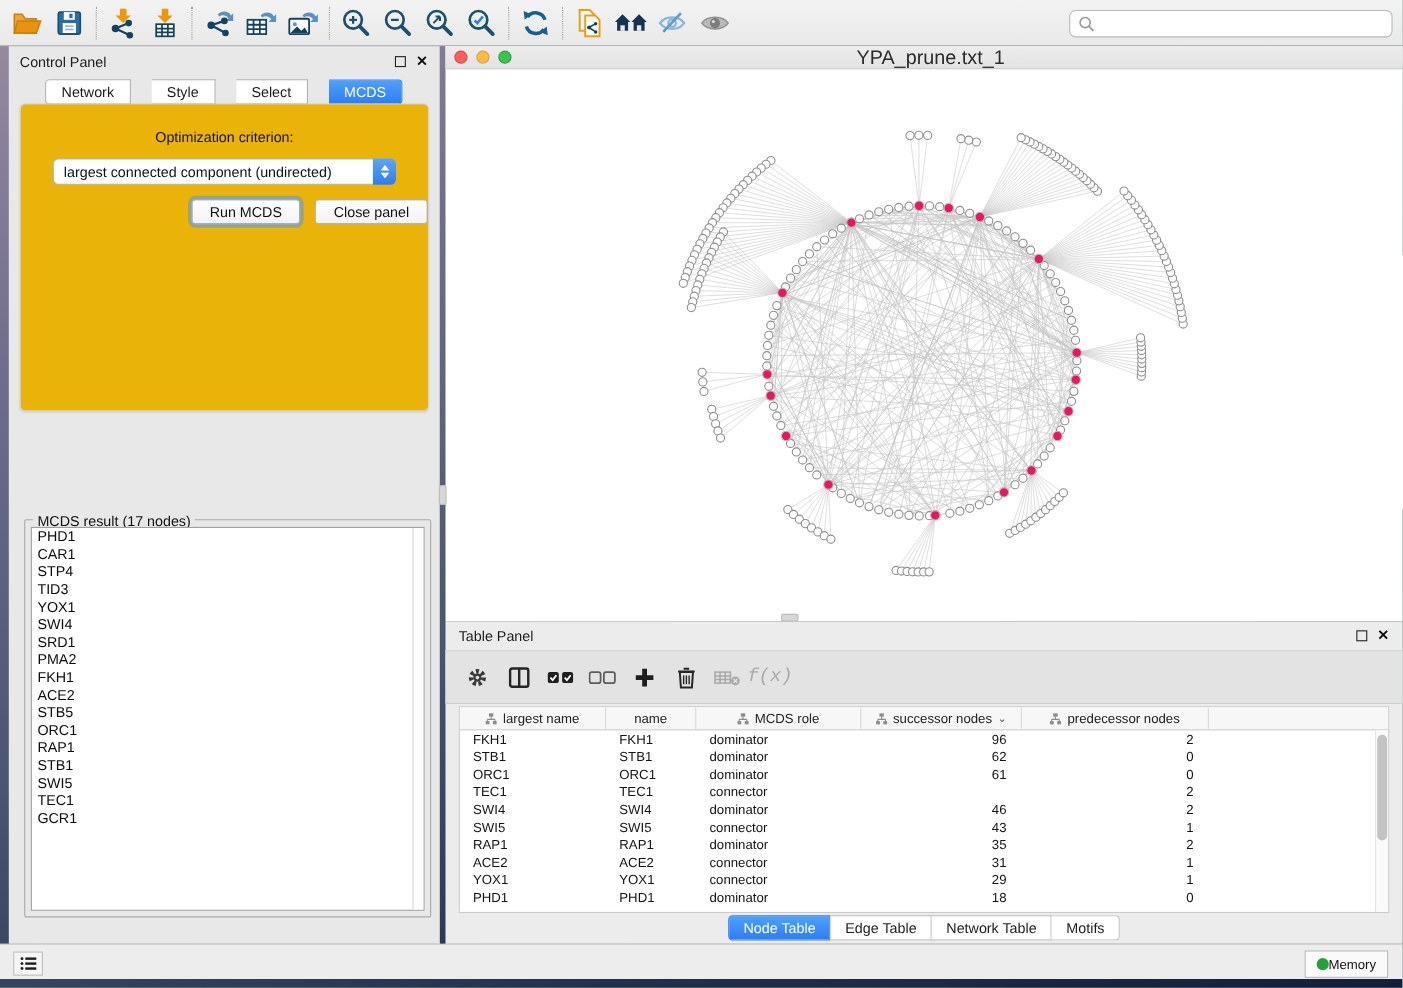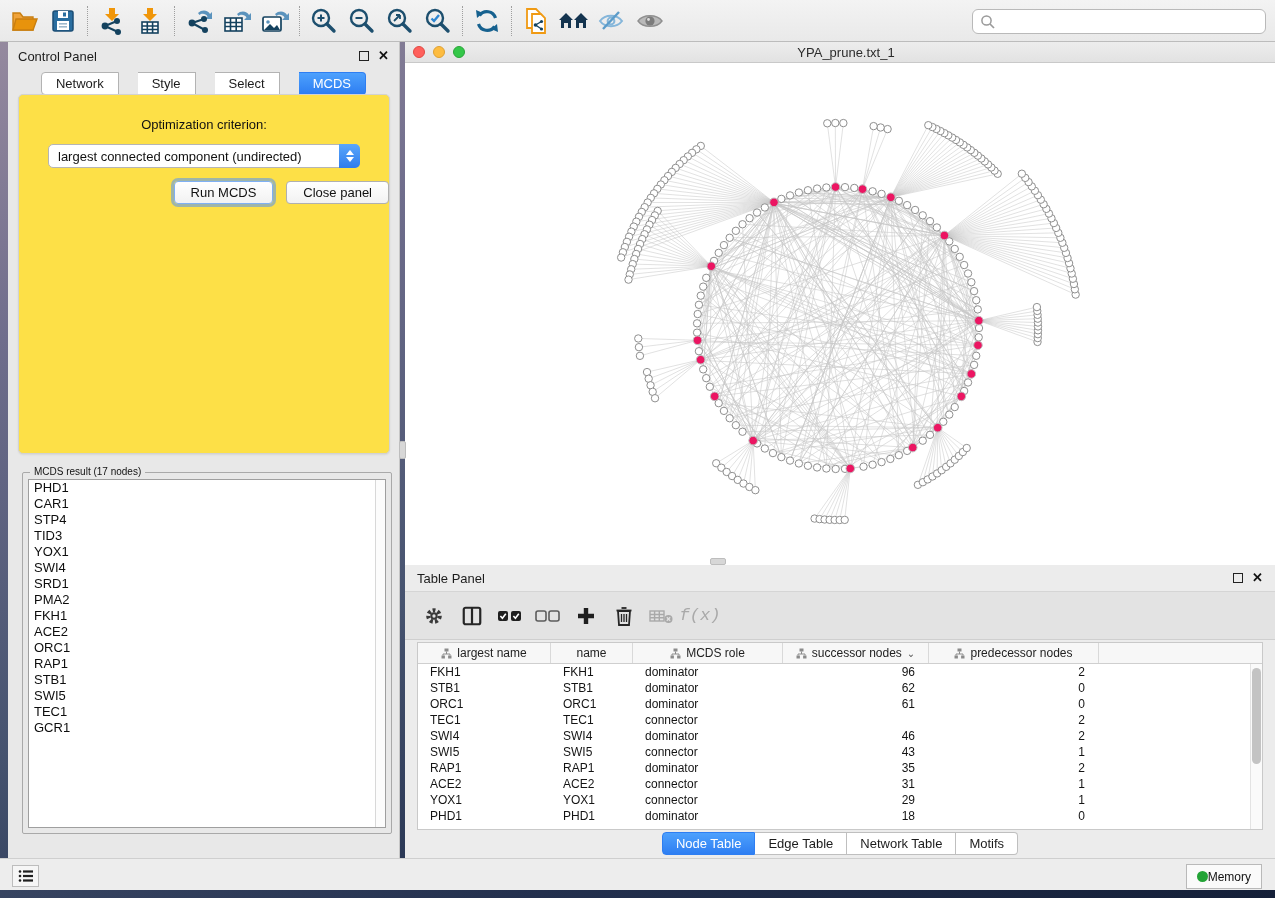--- a/index.html
+++ b/index.html
@@ -26,48 +26,48 @@
   .panel-title { font-size:13px; color:#1c1c1c; }
   .panel-hicons { margin-left:auto; display:flex; gap:9px; align-items:center; }
   .float-ic { width:10px; height:10px; border:1.6px solid #222; display:inline-block; }
   .close-ic { font-size:13px; font-weight:bold; color:#111; line-height:10px; cursor:pointer; }
   .cp-tabs { display:flex; justify-content:center; margin-top:2px;gap:19px; }
   .seg-tab { height:23px; padding:0 14px; background:#fff; border:1px solid #b3b3b3; border-left:none;
     font-size:13px; color:#1c1c1c; display:flex; align-items:center; cursor:pointer; }
   .seg-tab:first-child { border-left:1px solid #b3b3b3; border-radius:4px 0 0 4px; }
   .seg-tab:last-child { border-radius:0 4px 4px 0; }
   .seg-tab.active { background:linear-gradient(#4da1fd,#2e7ef2); color:#fff; border-color:#2e7ef2; }
-  .mcds-box { position:absolute; left:10px; top:52px; width:372px; height:360px;
-    background:#fde047; border:1px solid #d2d2d2; border-radius:5px; box-shadow:0 1px 2px rgba(0,0,0,.08); }
+  .mcds-box { position:absolute; left:10px; top:52px; width:372px; height:280px;
+    background:#eab308; border:1px solid #d2d2d2; border-radius:5px; box-shadow:0 1px 2px rgba(0,0,0,.08); }
   .opt-label { text-align:center; margin-top:22px; font-size:13px; color:#111; }
   .dropdown { position:relative; margin:12px auto 0; width:312px; height:24px; background:#fff;
     border:1px solid #b5b5b5; border-radius:5px; display:flex; align-items:center; cursor:pointer; }
   .dd-value { font-size:13px; color:#111; padding-left:9px; flex:1; white-space:nowrap; }
   .dd-spin { width:21px; height:24px; margin:-1px; border-radius:0 5px 5px 0;
     background:linear-gradient(#5aa7fb,#2f7ced); display:flex; flex-direction:column; align-items:center; justify-content:center; gap:2px; }
   .chev-up { width:0; height:0; border-left:4px solid transparent; border-right:4px solid transparent; border-bottom:5px solid #fff; }
   .chev-dn { width:0; height:0; border-left:4px solid transparent; border-right:4px solid transparent; border-top:5px solid #fff; }
   .btn-row { display:flex; justify-content:flex-end; gap:13px; margin-top:13px; }
   .mac-btn { height:23px; padding:0 16px; background:linear-gradient(#ffffff,#f2f2f2);
     border:1px solid #b0b0b0; border-radius:4px; font-size:13px; color:#111; cursor:pointer; }
   .mac-btn.focused { box-shadow:0 0 0 3px rgba(82,145,250,.55); border-color:#7fb0f5; }
   .result-group { position:absolute; left:14px; top:424px; width:370px; height:368px; }
   .rg-border { position:absolute; inset:6px 0 0 0; border:1px solid #a9a9a9; border-radius:2px; }
-  .rg-legend { position:absolute; top:0; left:8px; background:#e8e8e8; padding:0 4px; font-size:10px; color:#111; }
+  .rg-legend { position:absolute; top:0; left:8px; background:#e8e8e8; padding:0 4px; font-size:13px; color:#111; }
   .rg-list { position:absolute; inset:13px 6px 6px 6px; background:#fff; border:1px solid #9f9f9f; overflow:hidden; }
   .rg-track { position:absolute; top:0; right:0; width:10px; height:100%; border-left:1px solid #d8d8d8; background:#fcfcfc; }
   .mcds-item { font-size:13px; line-height:16px; padding-left:5px; color:#0d0d0d; }
 
   
   .net-window { position:absolute; left:405px; top:42px; width:870px; height:523px; background:#fff; }
   .net-titlebar { height:21px; background:linear-gradient(#ededed,#e2e2e2); border-bottom:1px solid #c9c9c9;
     display:flex; align-items:center; padding:0 8px; position:relative; }
   .tl { width:12px; height:12px; border-radius:50%; margin-right:8px; cursor:pointer; }
   .tl.red{ background:#ff605c; border:1px solid #e14942;} .tl.yel{ background:#fdbc40; border:1px solid #dfa133;} .tl.grn{ background:#34c749; border:1px solid #2aa53a;}
-  .net-title { position:absolute; left:0; right:0; text-align:center; font-size:13px; color:#2b2b2b;margin-left:12px; }
+  .net-title { position:absolute; left:0; right:0; text-align:center; font-size:18px; color:#2b2b2b;margin-left:12px; }
   .net-canvas { position:absolute; left:0; top:21px; }
   .v-divider-handle { position:absolute; left:399px; top:441px; width:7px; height:18px;
     background:#d7d7d7; border:1px solid #bdbdbd; border-radius:2px; cursor:col-resize; }
   .h-splitter-handle { position:absolute; left:710px; top:558px; width:16px; height:7px;
     background:#d7d7d7; border:1px solid #bdbdbd; border-radius:2px; cursor:row-resize; z-index:5; }
 
   
   .table-panel { position:absolute; left:405px; top:565px; width:870px; height:293px; background:#ececec; }
   .tp-header { height:26px; display:flex; align-items:center; padding:0 12px; }
   .tp-toolbar { height:49px; background:#e3e3e3; border-top:1px solid #d5d5d5; border-bottom:1px solid #cfcfcf;
@@ -285,20 +285,21 @@
       <div class="mcds-item">PHD1</div>
           <div class="mcds-item">CAR1</div>
           <div class="mcds-item">STP4</div>
           <div class="mcds-item">TID3</div>
           <div class="mcds-item">YOX1</div>
           <div class="mcds-item">SWI4</div>
           <div class="mcds-item">SRD1</div>
           <div class="mcds-item">PMA2</div>
           <div class="mcds-item">FKH1</div>
           <div class="mcds-item">ACE2</div>
+          <div class="mcds-item">STB5</div>
           <div class="mcds-item">ORC1</div>
           <div class="mcds-item">RAP1</div>
           <div class="mcds-item">STB1</div>
           <div class="mcds-item">SWI5</div>
           <div class="mcds-item">TEC1</div>
           <div class="mcds-item">GCR1</div>
         </div>
     </div>
   </div>
 

